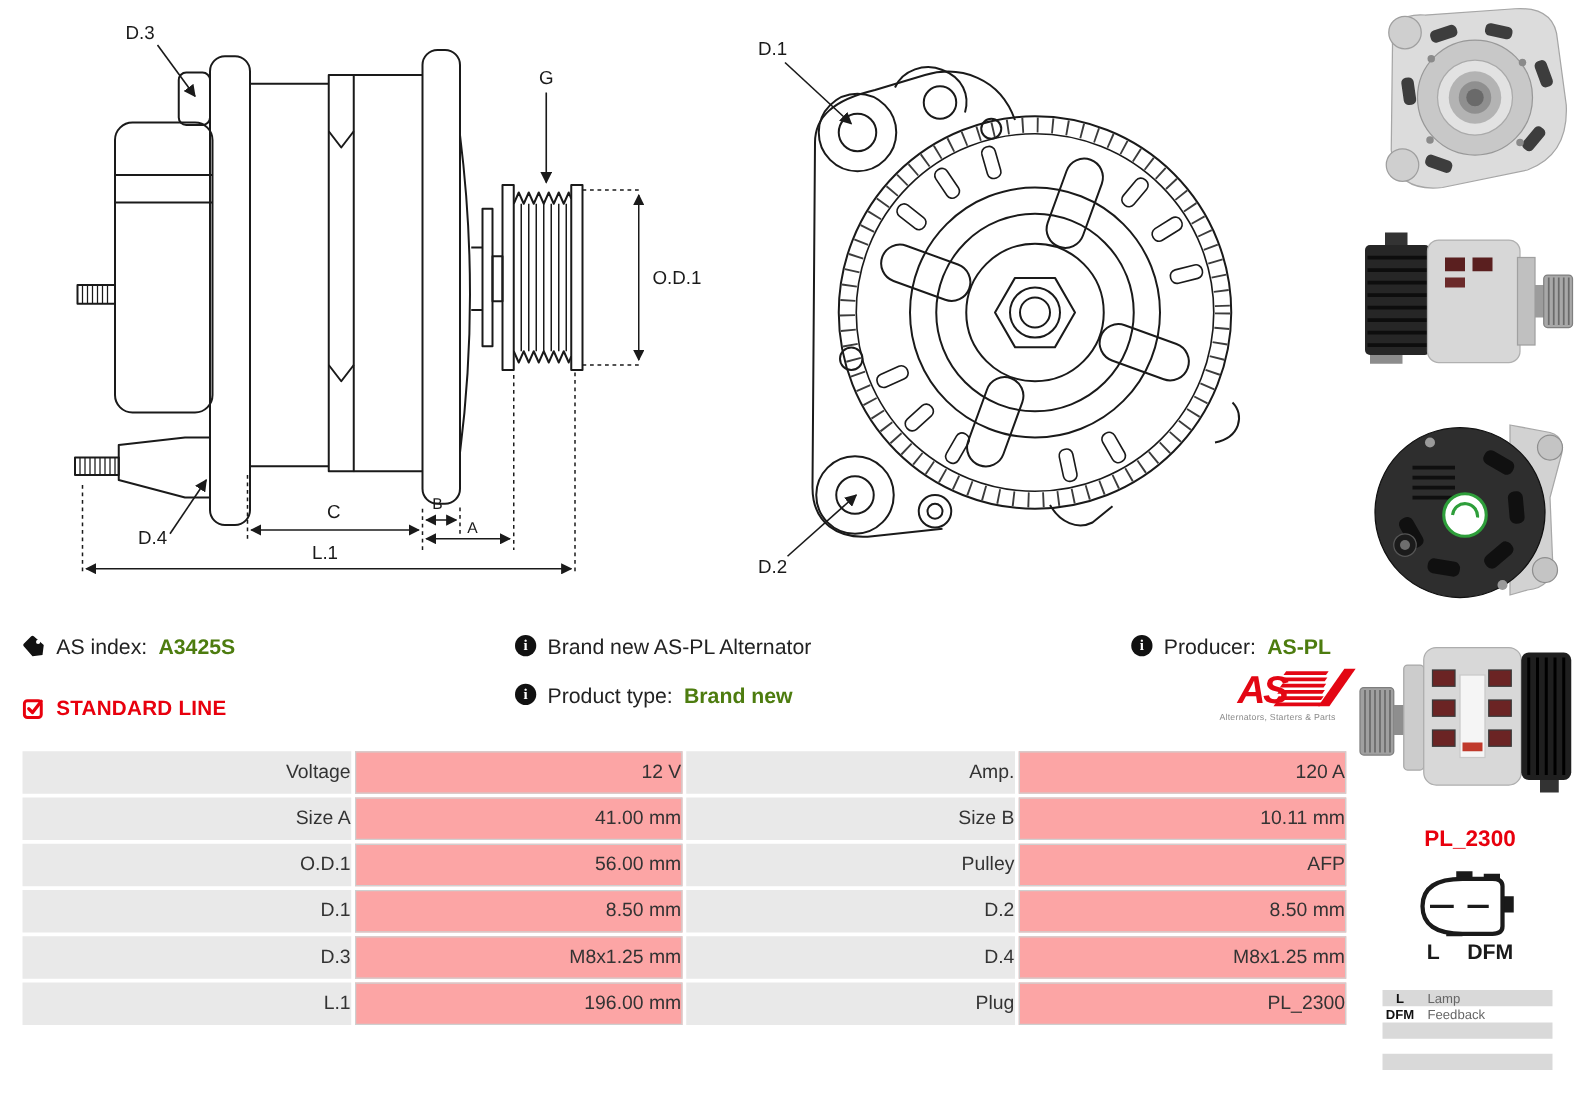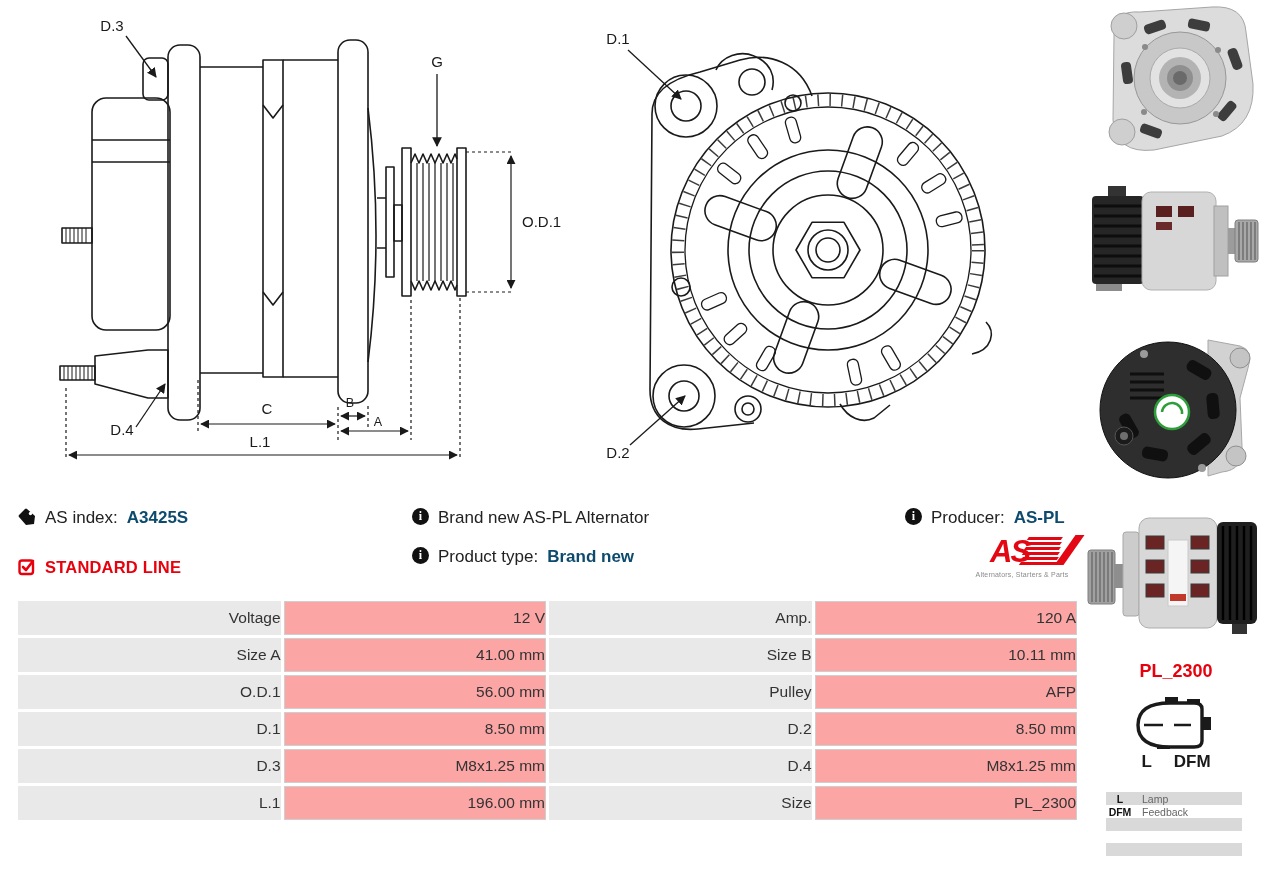--- a/index.html
+++ b/index.html
@@ -9,21 +9,21 @@
 
   
   .drawings { position:absolute; left:0; top:0; }
   .drawings text { font-family:"Liberation Sans", sans-serif; font-size:15px;
                    fill:#1a1a1a; stroke:none; }
   .drawings .small { font-size:12.5px; }
 
   
   .info-item { position:absolute; display:flex; align-items:flex-start; gap:9px;
                font-size:17px; color:#222; white-space:nowrap; }
-  .info-item .b { font-weight:bold; color:#0c4a6e; }
+  .info-item .b { font-weight:bold; color:#4d7c0f; }
   .info-icon { display:inline-flex; align-items:center; justify-content:center;
                width:17px; height:17px; border-radius:50%; background:#111;
                color:#fff; font-size:12px; font-weight:bold;
                font-family:"Liberation Serif", serif; }
   .red-text { color:#e8000d; font-weight:bold; font-size:16.5px; letter-spacing:.2px; }
 
   
   .as-logo { position:absolute; left:972px; top:534px; width:108px; height:50px; }
   .as-logo .word { position:absolute; left:18px; top:0; font-size:31px; font-weight:bold;
                    font-style:italic; color:#e30613; letter-spacing:-2px; }
@@ -247,21 +247,21 @@
     </tr>
     <tr>
       <td class="lbl">D.3</td>
       <td class="val">M8x1.25 mm</td>
       <td class="lbl">D.4</td>
       <td class="val">M8x1.25 mm</td>
     </tr>
     <tr>
       <td class="lbl">L.1</td>
       <td class="val">196.00 mm</td>
-      <td class="lbl">Size</td>
+      <td class="lbl">Plug</td>
       <td class="val">PL_2300</td>
     </tr>
   </tbody>
     </table>
 
   <svg class="photo" style="left:1092px; top:2px;" width="168" height="156" viewBox="0 0 168 156">
     <path d="M22,34 Q20,8 48,10 L120,5 Q152,3 154,30 L161,82 Q163,122 130,134 L62,148 Q24,152 21,118 Z" fill="#dcdcdc" stroke="#a6a6a6"></path>
     <circle cx="32" cy="24" r="13" fill="#cfcfcf" stroke="#9f9f9f"></circle>
     <circle cx="30" cy="130" r="13" fill="#cfcfcf" stroke="#9f9f9f"></circle>
     <g fill="#3d3d3d">

